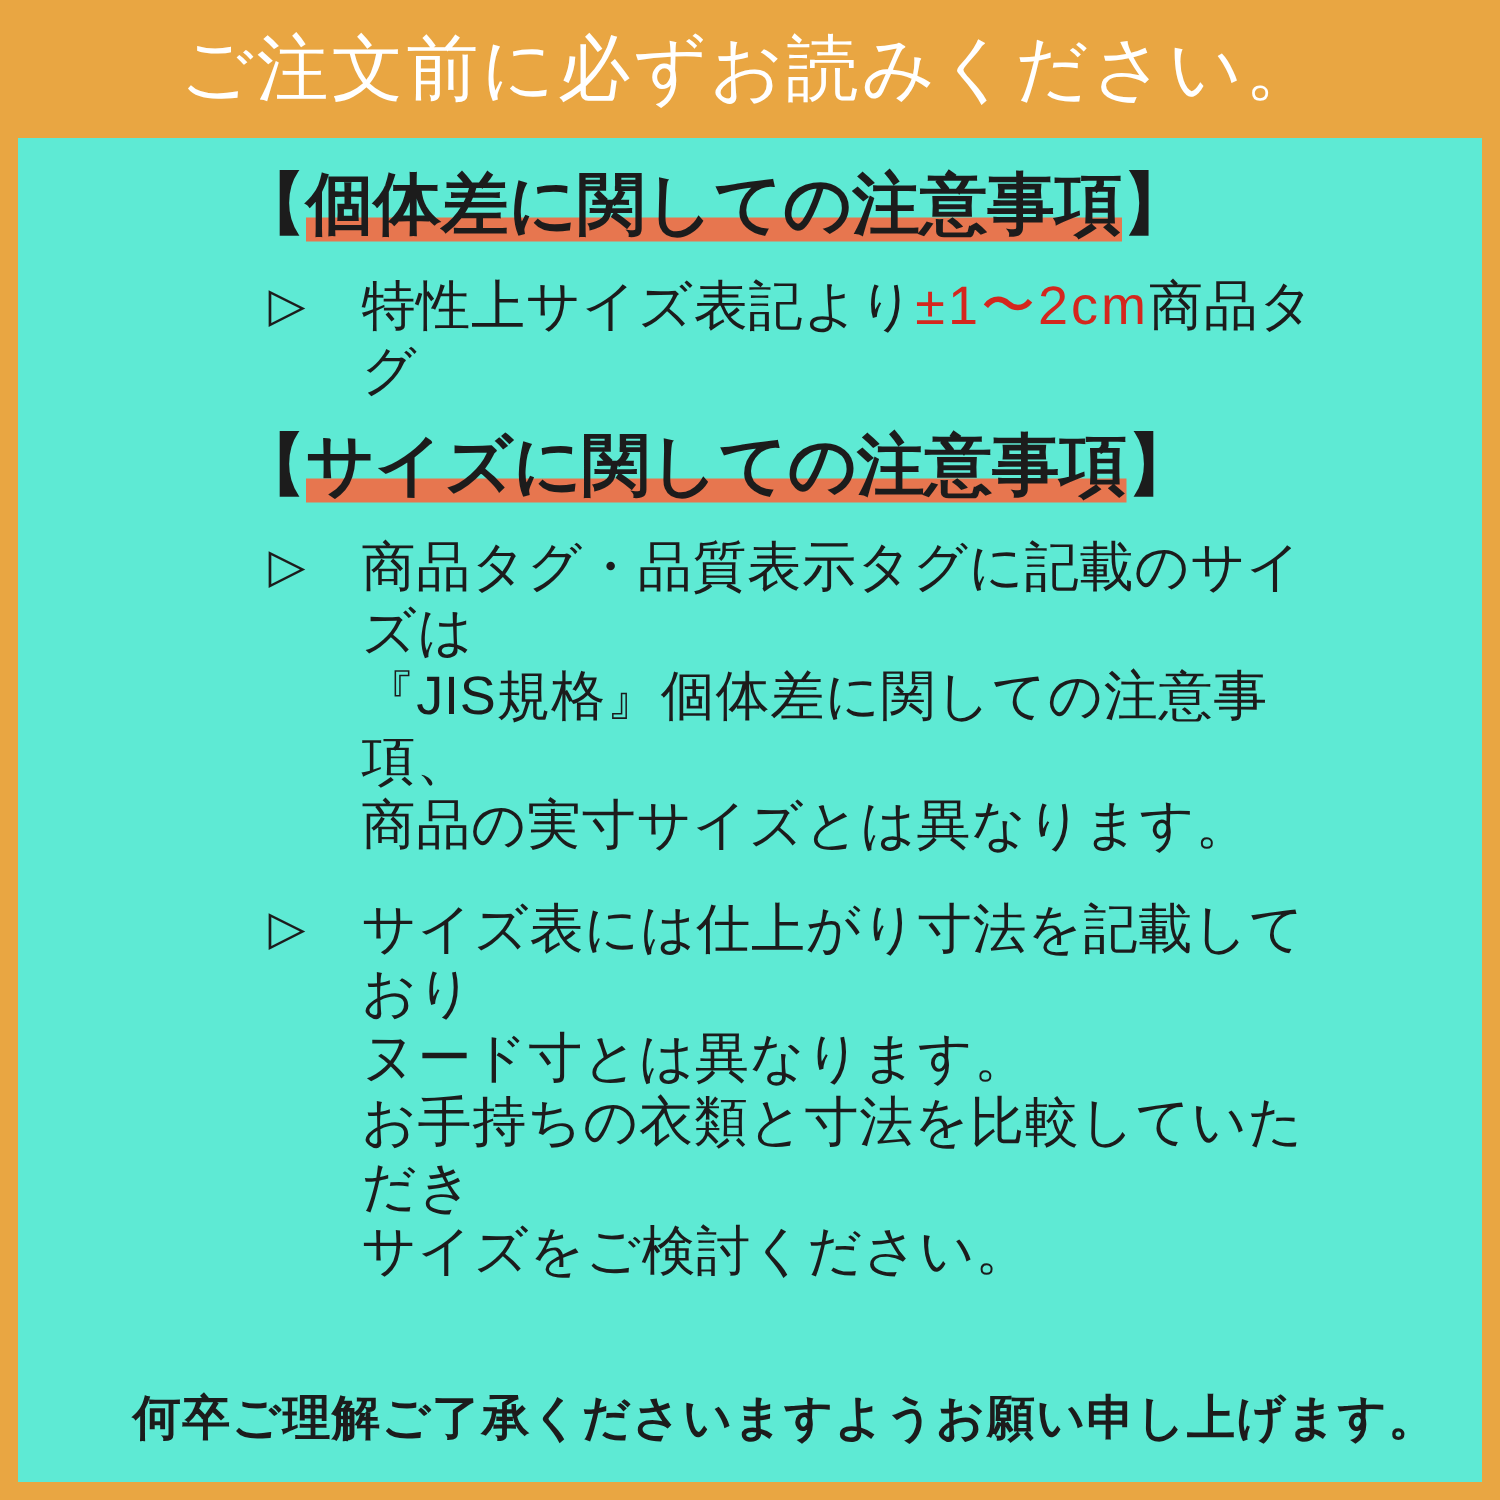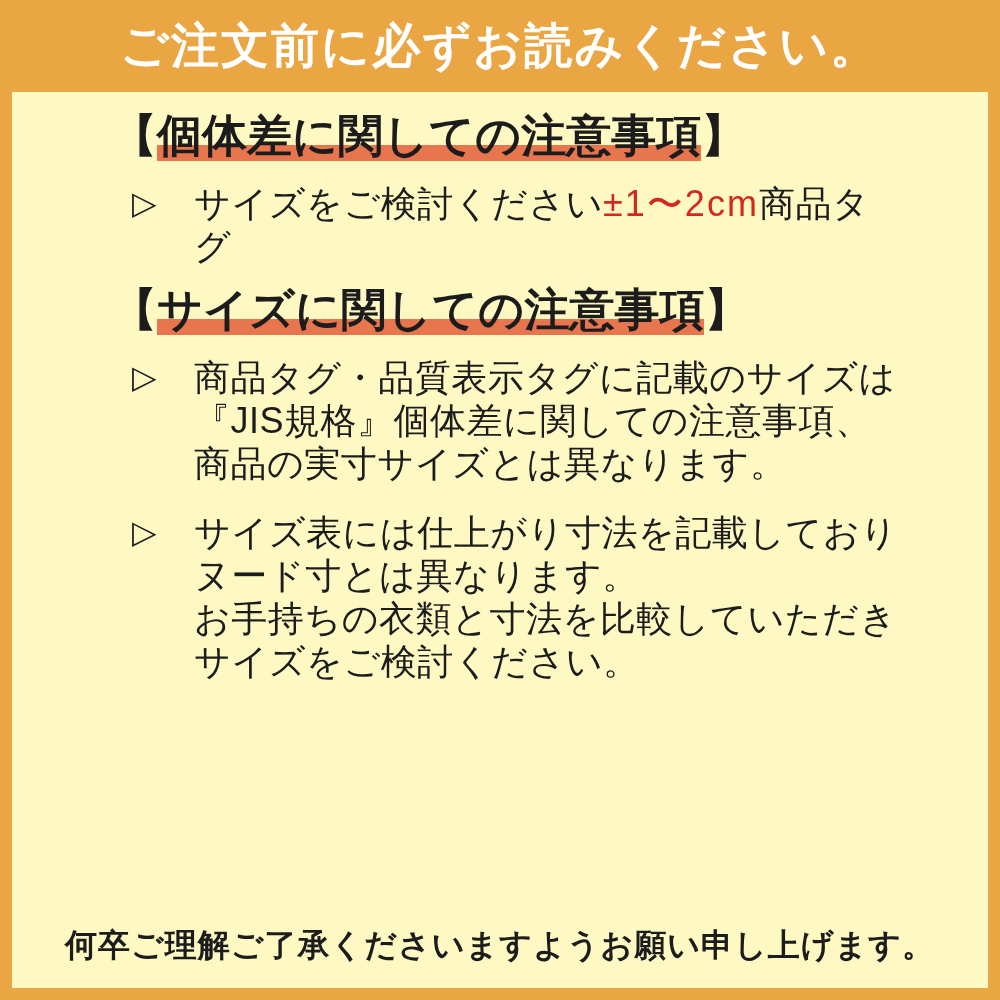--- a/index.html
+++ b/index.html
@@ -17,32 +17,33 @@
   .banner {
     height: 92px;
     display: flex;
     align-items: center;
     justify-content: center;
     background: #E9A642;
   }
   .banner-title {
     color: #FFFFFF;
     font-size: 48px;
-    font-weight: 700;
+    font-weight: 400;
     letter-spacing: 2px;
     white-space: nowrap;
   }
   .content {
     margin: 0 12px;
     height: 896px;
-    background: #fef9c3;
+    background: #5eead4;
     display: flex;
     flex-direction: column;
     overflow: hidden;
     box-sizing: border-box;
+    padding-left: 47px;
   }
   .heading {
     margin: 16px 0 0 100px;
     font-size: 45px;
     font-weight: 700;
     line-height: 56px;
     white-space: nowrap;
   }
   .heading .hl {
     background-image: linear-gradient(#E7764F, #E7764F);
@@ -93,21 +94,21 @@
   <span class="banner-title">ご注文前に必ずお読みください。</span>
 </div>
 
 <div class="content">
 
   <div class="heading"><span>【</span><span class="hl">個体差に関しての注意事項</span><span>】</span></div>
 
   <div class="para">
     <span class="bullet">▷</span>
     <div class="ptext">
-      <div class="tline"><span>サイズをご検討ください</span><span class="emphasis">±1〜2cm</span><span>商品タグ</span></div>
+      <div class="tline"><span>特性上サイズ表記より</span><span class="emphasis">±1〜2cm</span><span>商品タグ</span></div>
     </div>
   </div>
 
   <div class="heading heading2"><span>【</span><span class="hl">サイズに関しての注意事項</span><span>】</span></div>
 
   <div class="para">
     <span class="bullet">▷</span>
     <div class="ptext">
       <div class="lines">商品タグ・品質表示タグに記載のサイズは
 『JIS規格』個体差に関しての注意事項、

